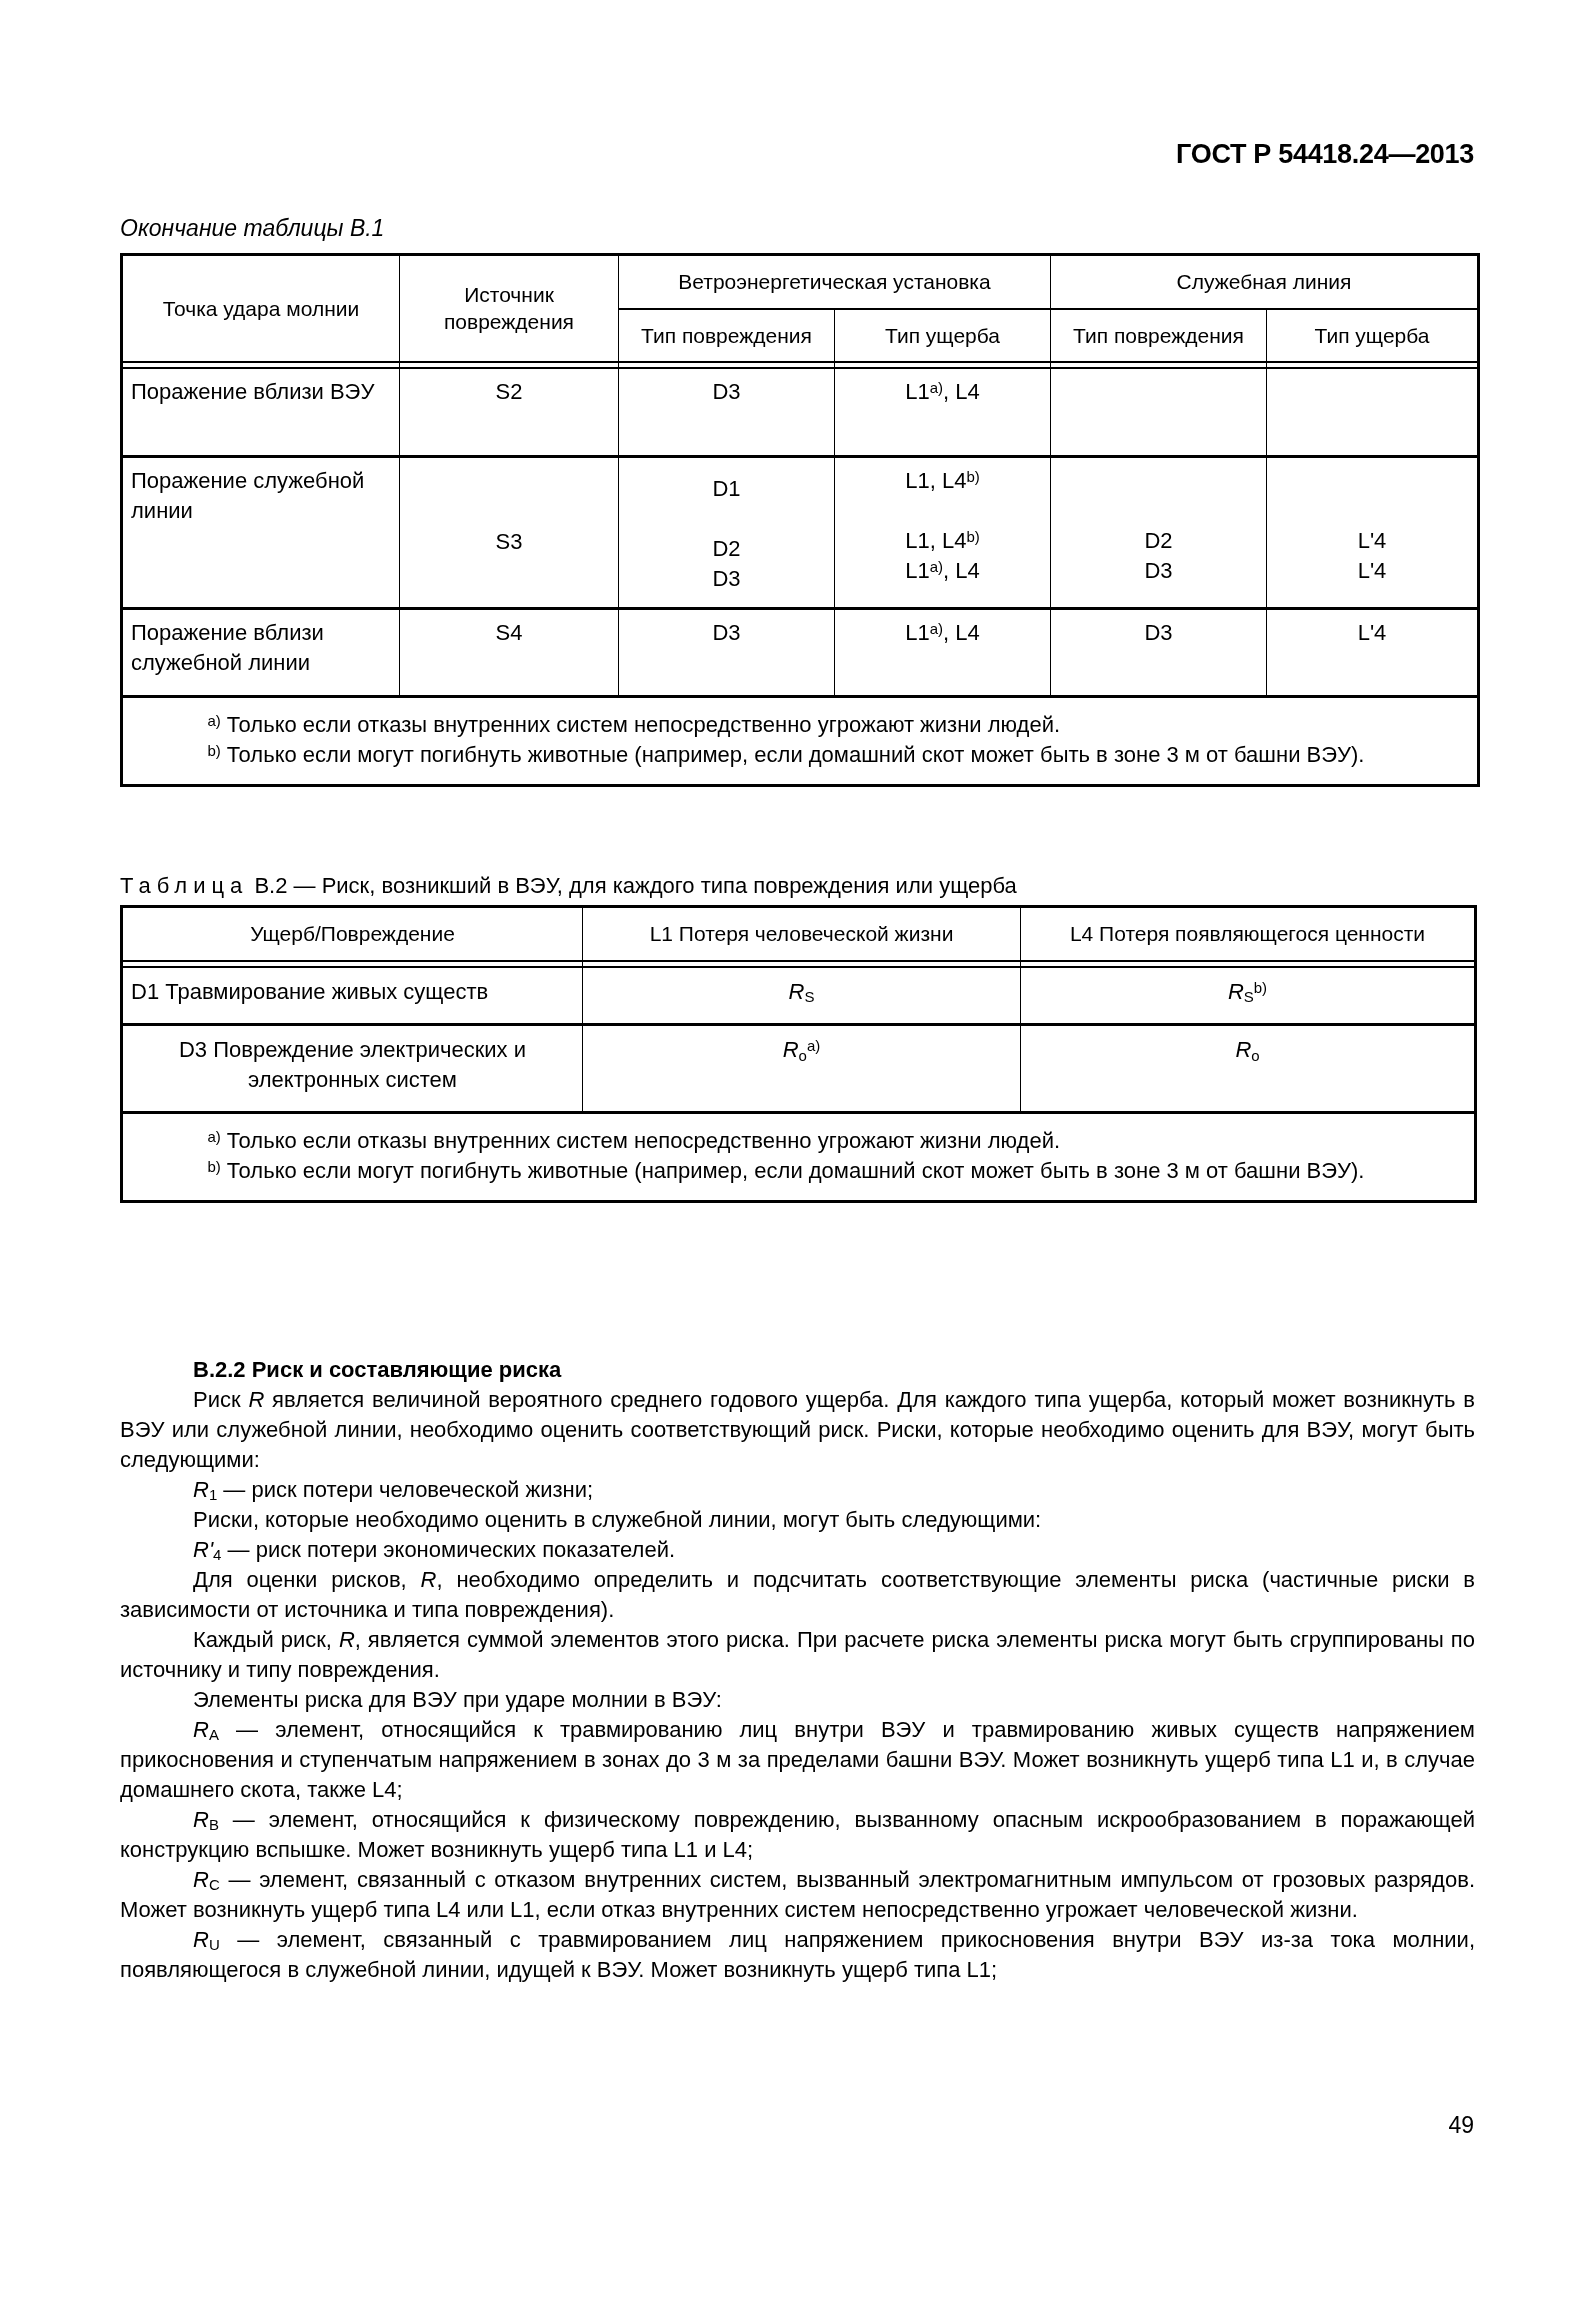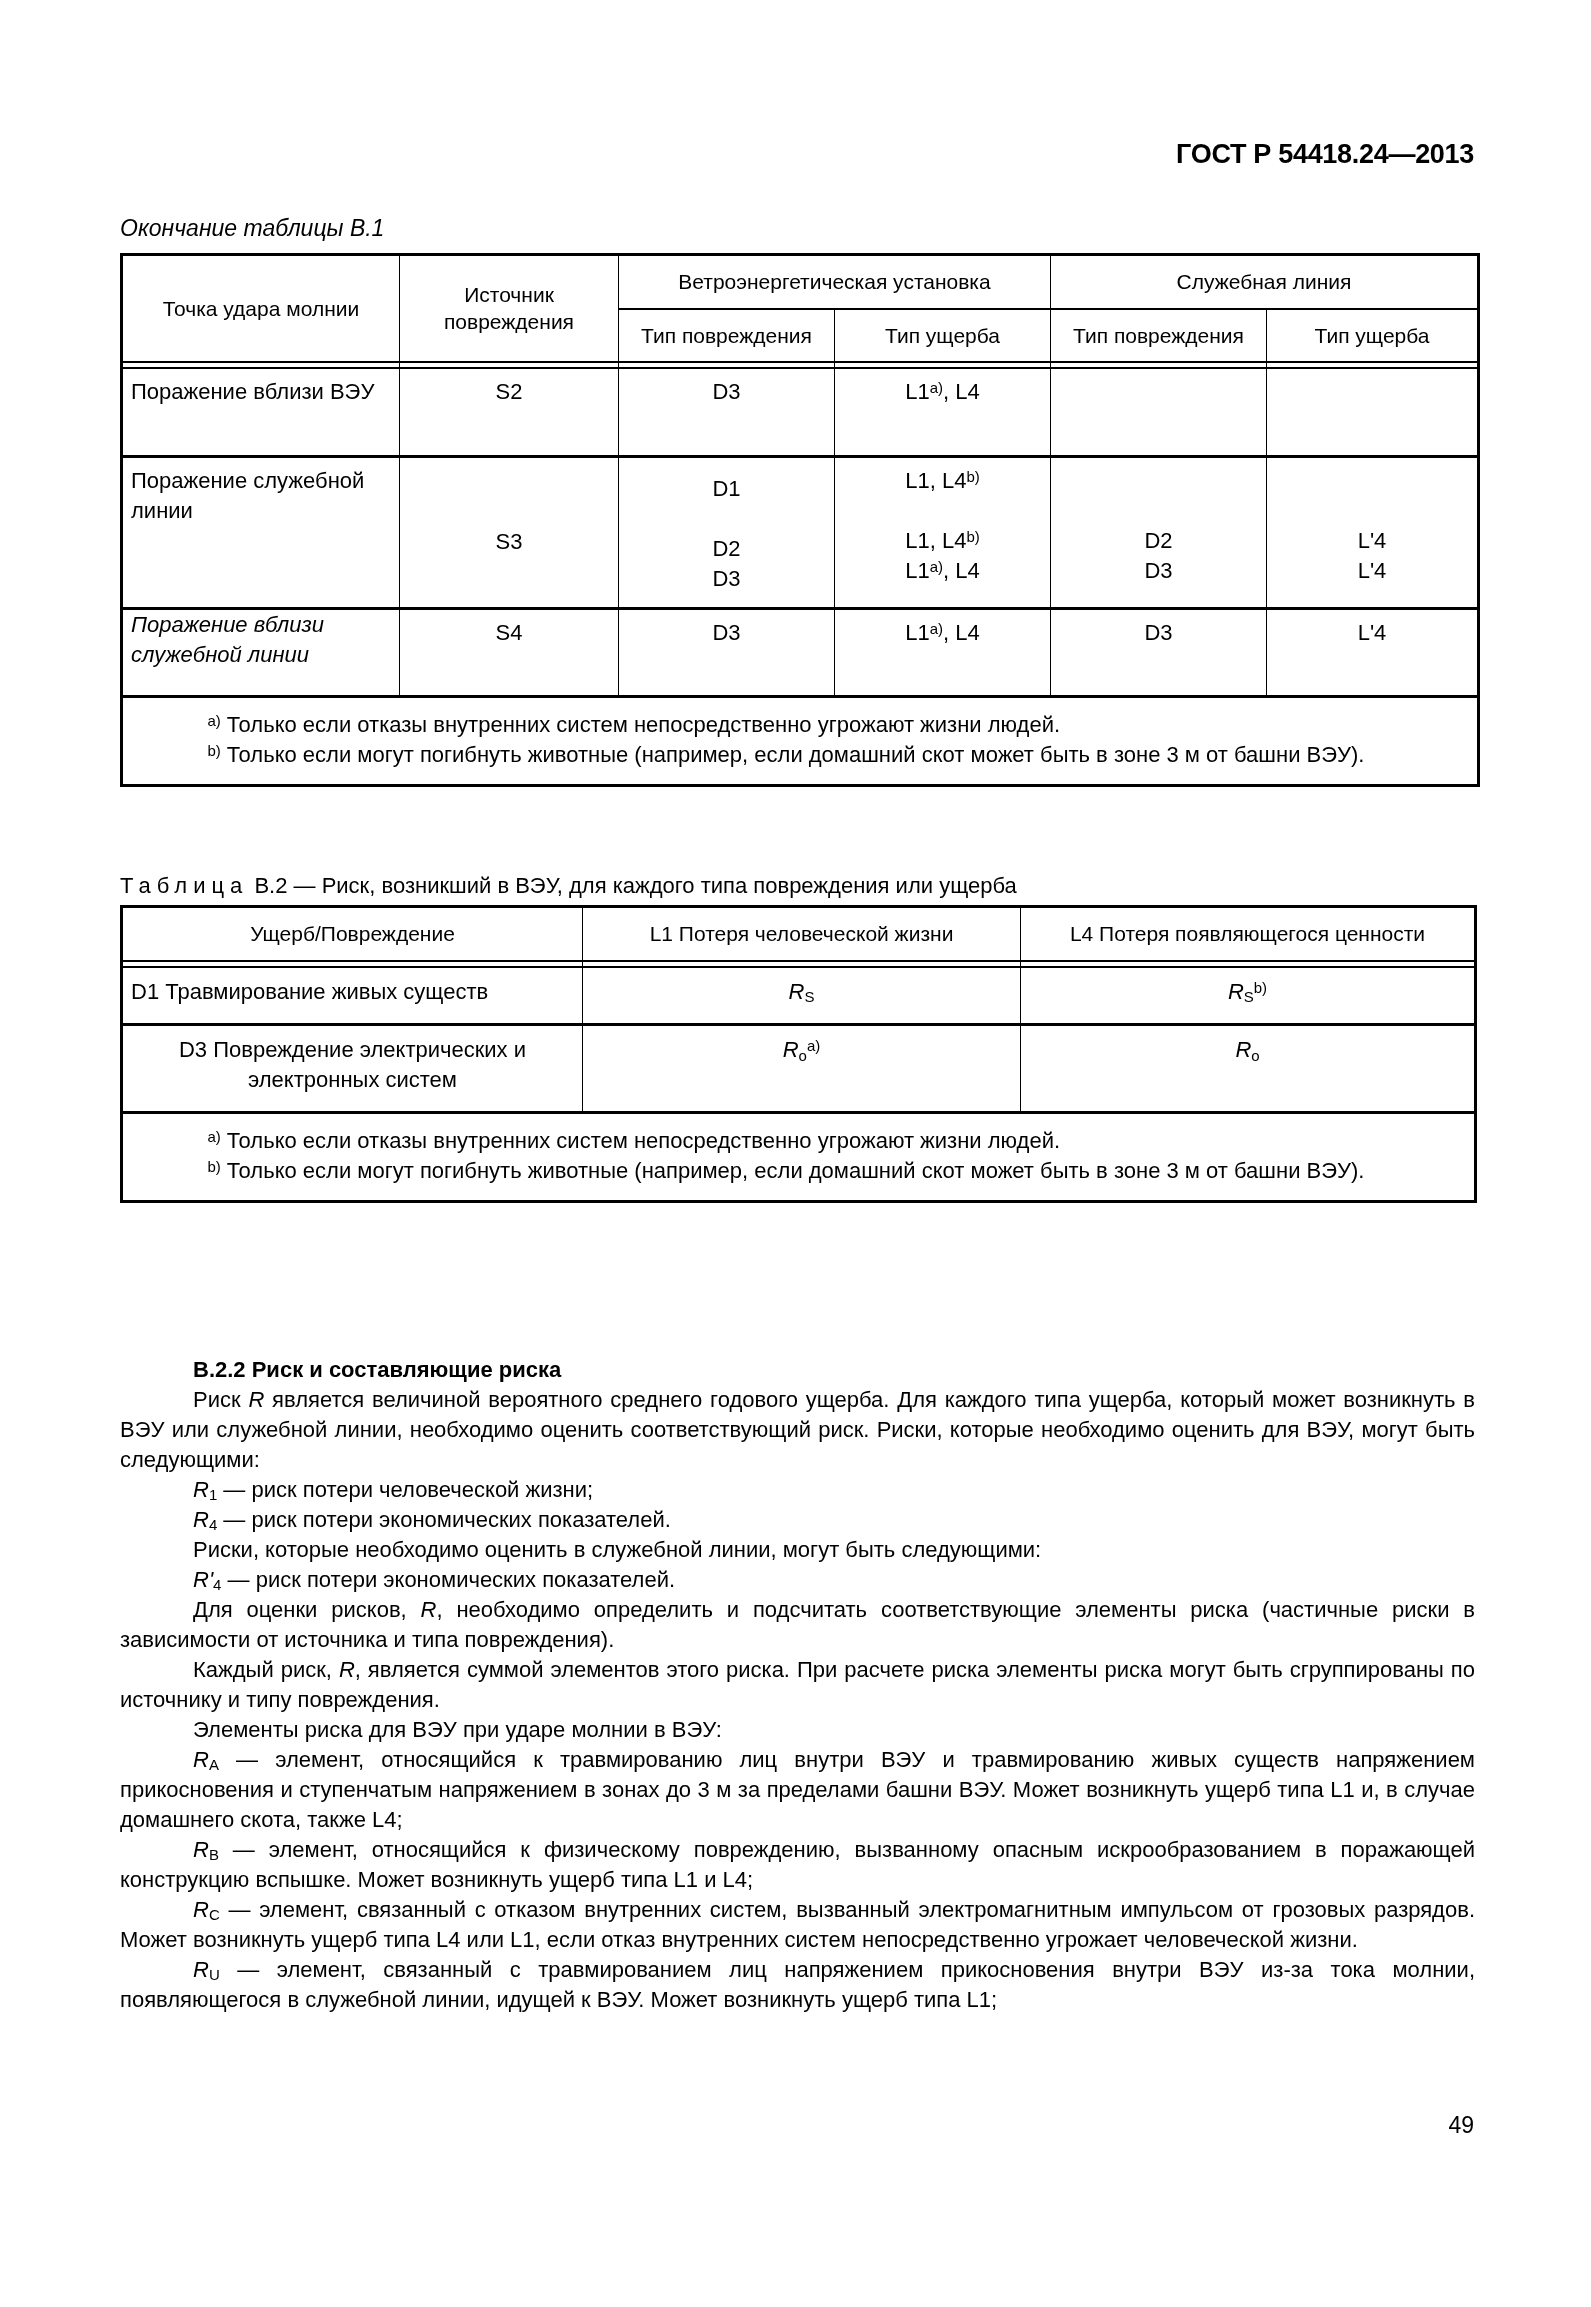--- a/index.html
+++ b/index.html
@@ -99,21 +99,21 @@
           <div style="height: 30px;">D3</div>
         </td>
         <td class="c" style="padding-top: 8px;">
           <div style="height: 30px;">&nbsp;</div>
           <div style="height: 30px;">&nbsp;</div>
           <div style="height: 30px;">L'4</div>
           <div style="height: 30px;">L'4</div>
         </td>
       </tr>
       <tr style="height:88px" class="thick-top">
-        <td style="text-align: left; font-style: italic;">Поражение вблизи служебной линии</td>
+        <td style="padding-top: 8px; text-align: left;">Поражение вблизи служебной линии</td>
         <td class="c" style="padding-top: 8px;">S4</td>
         <td class="c" style="padding-top: 8px;">
           <div style="height: 30px;">D3</div>
         </td>
         <td class="c" style="padding-top: 8px;">
           <div style="height: 30px;"><span>L1</span><sup>a)</sup><span>, L4</span></div>
         </td>
         <td class="c" style="padding-top: 8px;">
           <div style="height: 30px;">D3</div>
         </td>
@@ -176,21 +176,20 @@
   </td>
       </tr>
 </tbody>
   </table>
 
 <div class="body" style="top:1355px;">
   <h3>В.2.2 Риск и составляющие риска</h3>
   <div id="paras">
       <p><span>Риск </span><span class="it">R</span><span> является величиной вероятного среднего годового ущерба. Для каждого типа ущерба, который может возникнуть в ВЭУ или служебной линии, необходимо оценить соответствующий риск. Риски, которые необходимо оценить для ВЭУ, могут быть следующими:</span></p>
       <p><span></span><span class="it">R</span><sub>1</sub><span> — риск потери человеческой жизни;</span></p>
-      <p><span></span><span class="it">R</span><sub>4</sub><span> — риск потери экономических показателей.</span></p>
       <p><span>Риски, которые необходимо оценить в служебной линии, могут быть следующими:</span><span></span></p>
       <p><span></span><span class="it">R'</span><sub>4</sub><span> — риск потери экономических показателей.</span></p>
       <p><span>Для оценки рисков, </span><span class="it">R</span><span>, необходимо определить и подсчитать соответствующие элементы риска (частичные риски в зависимости от источника и типа повреждения).</span></p>
       <p><span>Каждый риск, </span><span class="it">R</span><span>, является суммой элементов этого риска. При расчете риска элементы риска могут быть сгруппированы по источнику и типу повреждения.</span></p>
       <p><span>Элементы риска для ВЭУ при ударе молнии в ВЭУ:</span><span></span></p>
       <p><span></span><span class="it">R</span><sub>A</sub><span> — элемент, относящийся к травмированию лиц внутри ВЭУ и травмированию живых существ напряжением прикосновения и ступенчатым напряжением в зонах до 3 м за пределами башни ВЭУ. Может возникнуть ущерб типа L1 и, в случае домашнего скота, также L4;</span></p>
       <p><span></span><span class="it">R</span><sub>B</sub><span> — элемент, относящийся к физическому повреждению, вызванному опасным искрообразованием в поражающей конструкцию вспышке. Может возникнуть ущерб типа L1 и L4;</span></p>
       <p><span></span><span class="it">R</span><sub>C</sub><span> — элемент, связанный с отказом внутренних систем, вызванный электромагнитным импульсом от грозовых разрядов. Может возникнуть ущерб типа L4 или L1, если отказ внутренних систем непосредственно угрожает человеческой жизни.</span></p>
       <p><span></span><span class="it">R</span><sub>U</sub><span> — элемент, связанный с травмированием лиц напряжением прикосновения внутри ВЭУ из-за тока молнии, появляющегося в служебной линии, идущей к ВЭУ. Может возникнуть ущерб типа L1;</span></p>
     </div>

